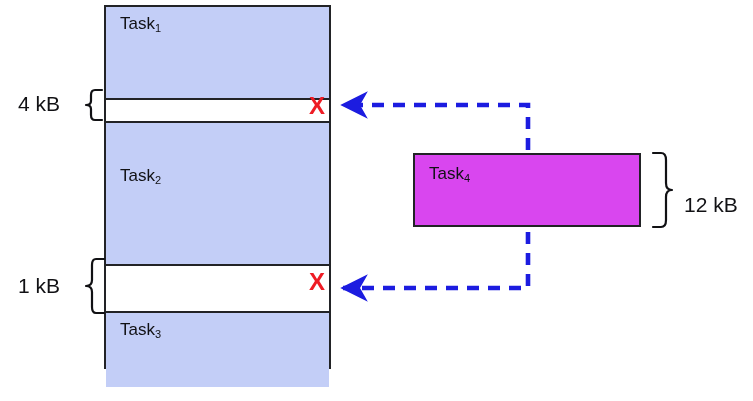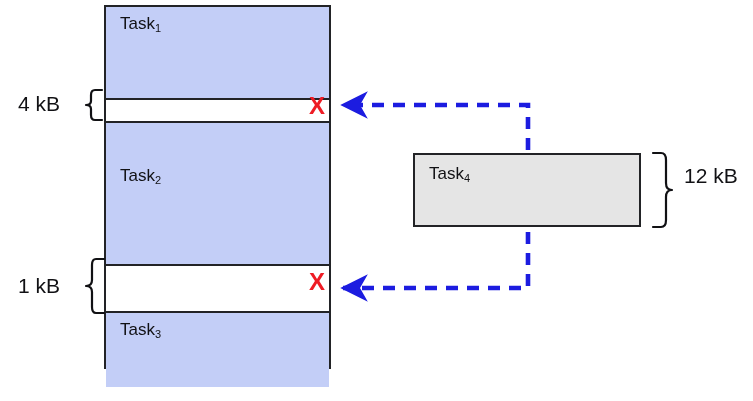--- a/index.html
+++ b/index.html
@@ -48,21 +48,21 @@
     vertical-align:baseline;
     position:relative;
     top:3px;
     left:0px;
   }
 
   
   #task4-box{
     left:413px;top:153px;width:228px;height:74px;
     border:2px solid #222326;
-    background:#e5e5e5;
+    background:#d946ef;
     box-sizing:border-box;
     z-index:6;
   }
   #task4-box .task-label{left:14px;top:10px;}
 
   
   .size-caption{
     position:absolute;
     font-size:21px;
     line-height:18px;
@@ -152,15 +152,15 @@
 
   <div class="abs" id="task4-box">
     <span class="task-label">
       <span>Task</span><sub>4</sub>
     </span>
   </div>
 
   <svg class="brace-svg" style="left:650px;top:152px;" width="24" height="76" viewBox="0 0 24 76">
     <path d="M3 1 L11 1 Q16 1 16 8 L16 31 Q16 38 22 38 Q16 38 16 45 L16 68 Q16 75 11 75 L3 75" fill="none" stroke="#111114" stroke-width="2.2" stroke-linecap="round" stroke-linejoin="round"></path>
   </svg>
-  <span class="size-caption" style="left:684px;top:167px;">12 kB</span>
+  <span class="size-caption" style="left:684px;top:196px;">12 kB</span>
 
 </div>
 
 </body></html>

